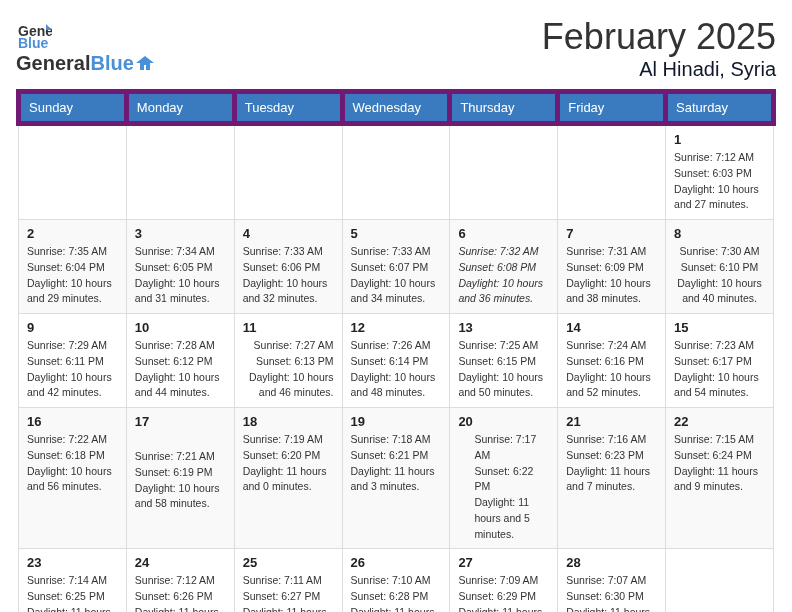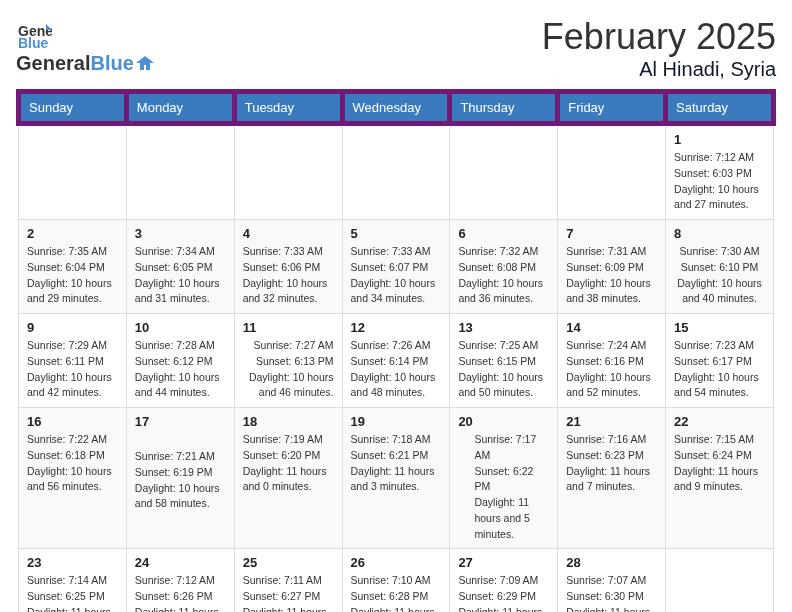--- a/index.html
+++ b/index.html
@@ -146,21 +146,21 @@
 Daylight: 10 hours and 32 minutes.</div>
         </td>
         <td>
           <div class="cell-date">5</div>
           <div class="cell-info" style="white-space: pre-line;">Sunrise: 7:33 AM
 Sunset: 6:07 PM
 Daylight: 10 hours and 34 minutes.</div>
         </td>
         <td>
           <div class="cell-date">6</div>
-          <div class="cell-info" style="white-space: pre-line;">Sunrise: 7:32 AM
+          <div class="cell-info" style="white-space: pre-line; font-style: italic;">Sunrise: 7:32 AM
 Sunset: 6:08 PM
 Daylight: 10 hours and 36 minutes.</div>
         </td>
         <td>
           <div class="cell-date">7</div>
           <div class="cell-info" style="white-space: pre-line;">Sunrise: 7:31 AM
 Sunset: 6:09 PM
 Daylight: 10 hours and 38 minutes.</div>
         </td>
         <td>

